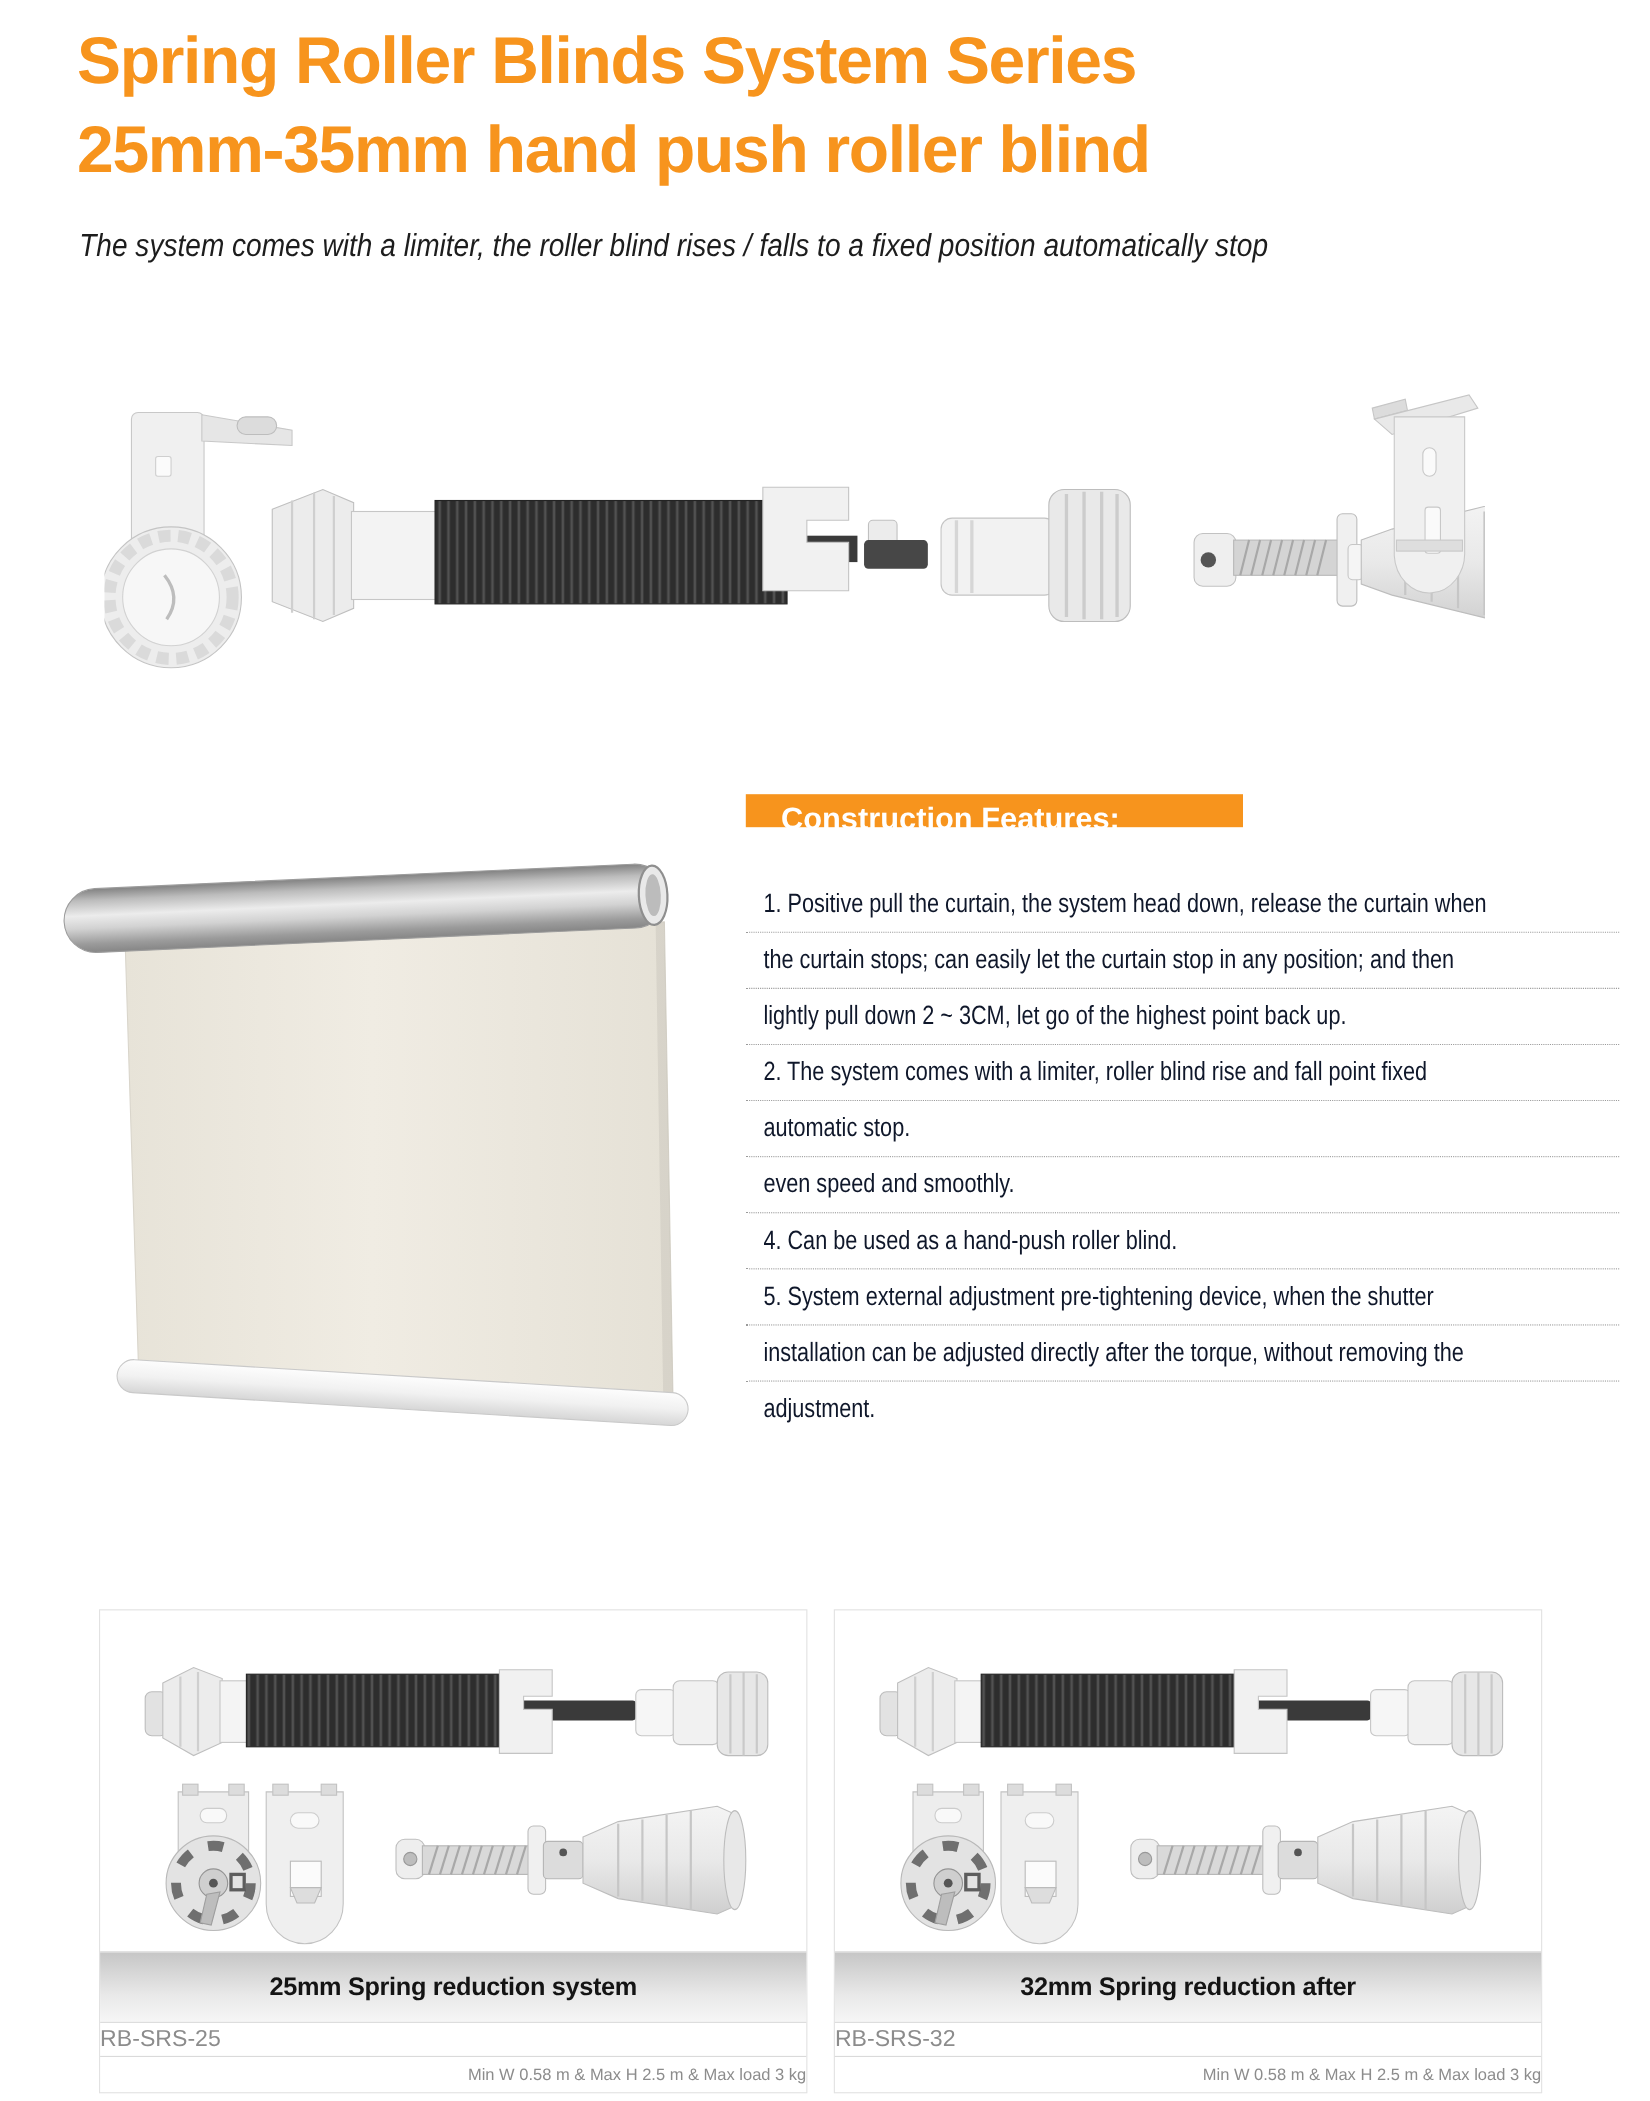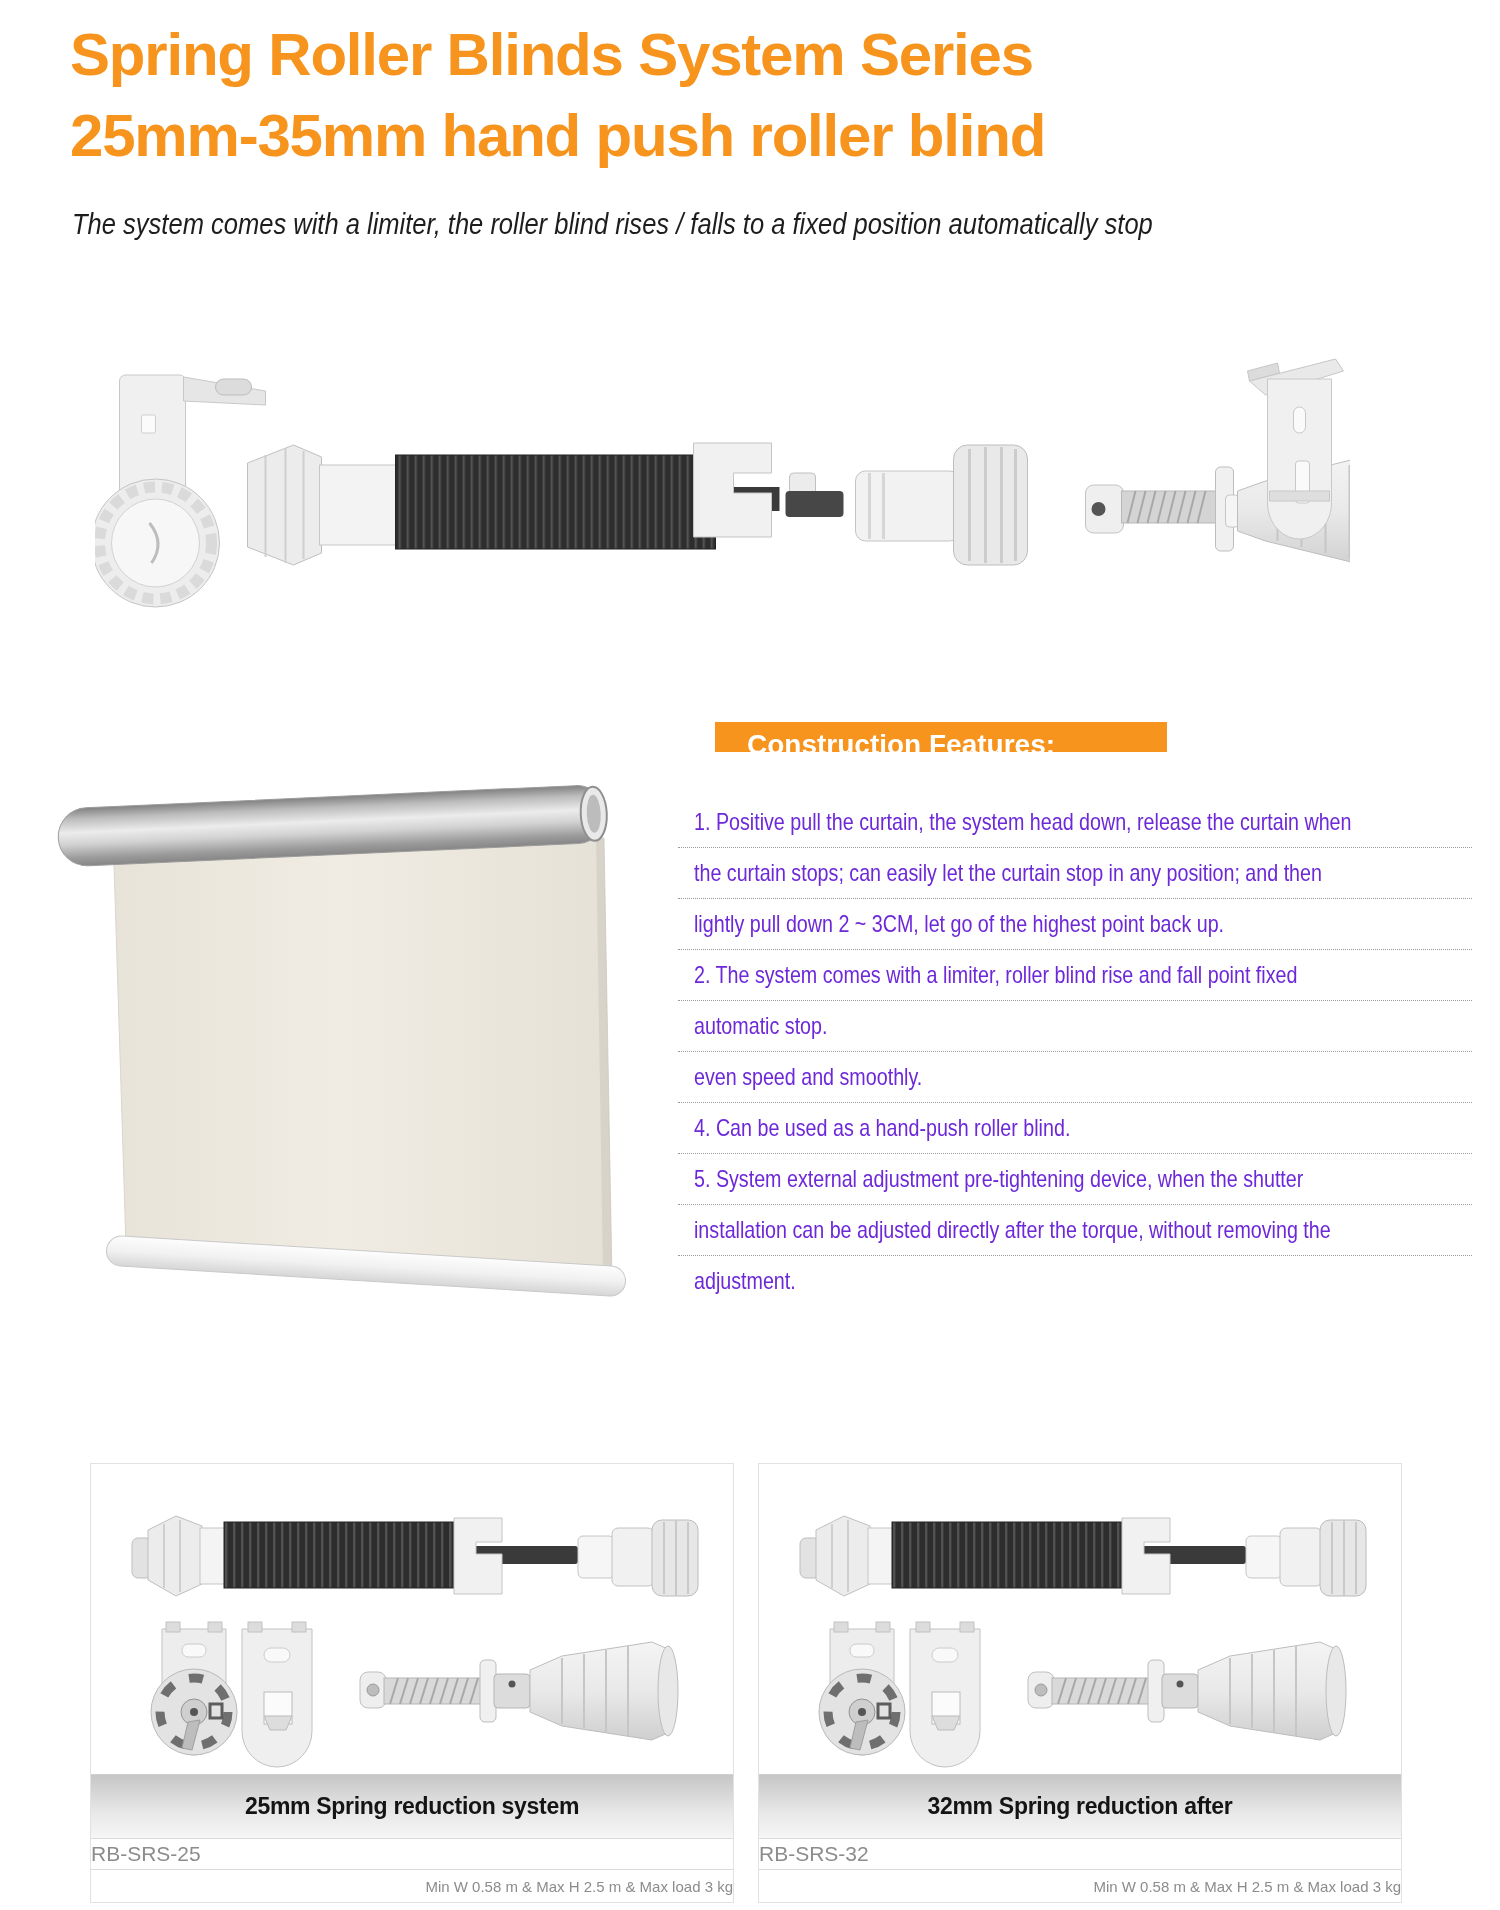--- a/index.html
+++ b/index.html
@@ -18,25 +18,25 @@
     font-style:italic; font-size:29px; color:#1d1d1d; white-space:nowrap;
   }
   .subtitle .squeeze { display:inline-block; transform:scaleX(0.88); transform-origin:0 50%; }
   
   .exploded { position:absolute; left:95px; top:295px; width:1255px; height:320px; }
   .blind    { position:absolute; left:48px;  top:768px; width:600px;  height:560px; }
   
   .features-banner {
     position:absolute; left:678px; top:722px; width:452px; height:30px;
     background:#F7941D; color:#ffffff; font-weight:bold; font-size:28px;
-    line-height:46px; padding-left:32px; box-sizing:border-box; white-space:nowrap;margin-left:37px;
+    line-height:46px; padding-left:32px; box-sizing:border-box; white-space:nowrap;
   }
   .features-list { position:absolute; left:678px; top:797px; width:794px; }
   .feature-row {
-    height:50px; line-height:50px; font-size:24px; color:#6d28d9;
+    height:50px; line-height:50px; font-size:24px; color:#0f172a;
     border-bottom:1px dotted #9a9a9a; white-space:nowrap; overflow:visible;
     padding-left:16px;
   }
   .feature-row:last-child { border-bottom:none; }
   .feature-row .squeeze { display:inline-block; transform:scaleX(0.82); transform-origin:0 50%; }
   
   .card {
     position:absolute; top:1463px; width:644px; height:440px;
     border:1px solid #e2e2e2; background:#ffffff; box-sizing:border-box;
   }

